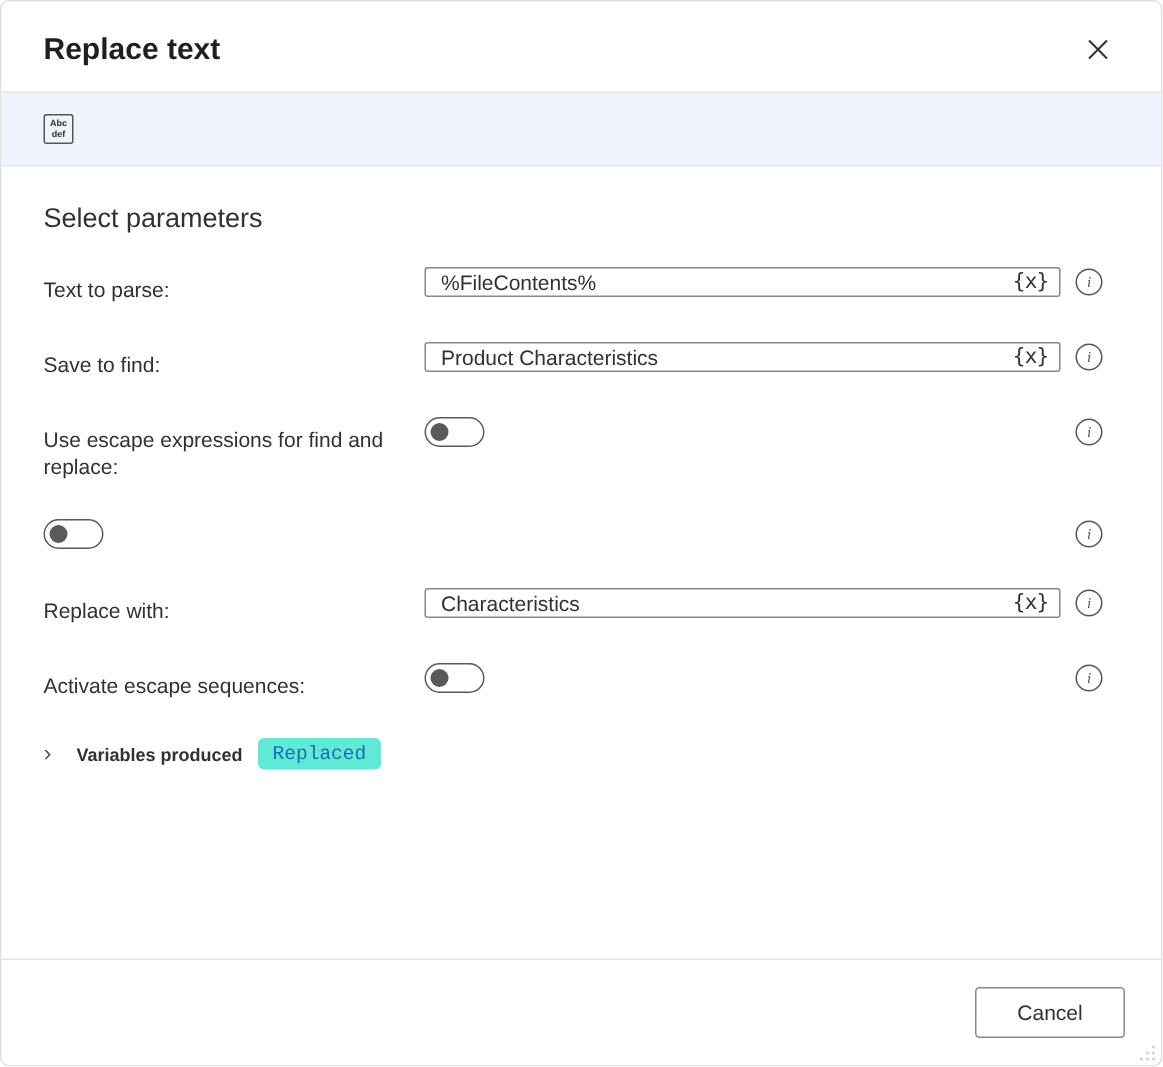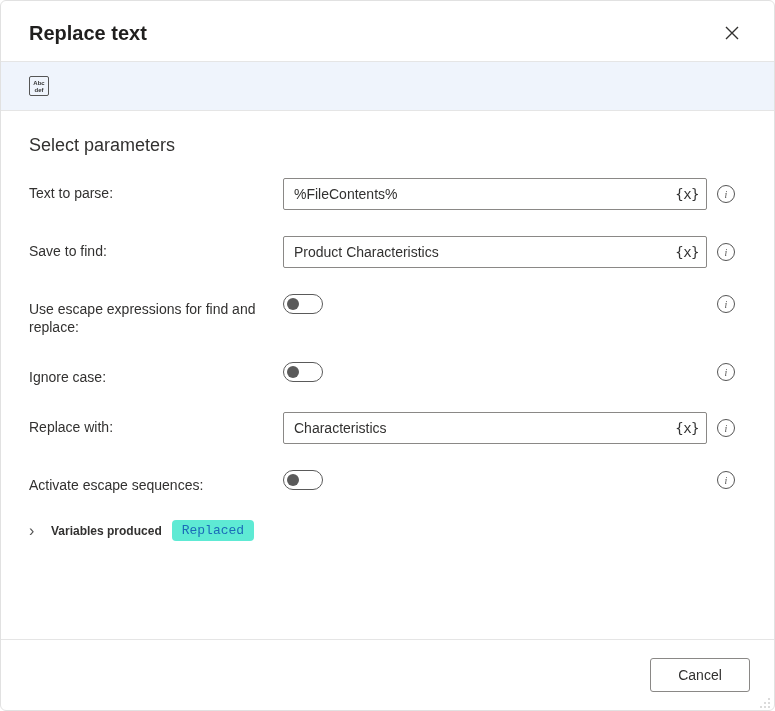--- a/index.html
+++ b/index.html
@@ -12,21 +12,21 @@
   .info-banner { background: #eff4fc; padding: 14px 28px 14px 28px; display: flex; gap: 14px; align-items: flex-start; border-top: 1px solid #e5e5e5; border-bottom: 1px solid #e5e5e5; }
   .banner-icon { flex: 0 0 auto; width: 20px; height: 20px; border: 1px solid #555; border-radius: 2px; display: flex; flex-direction: column; align-items: center; justify-content: center; font-size: 6px; line-height: 7px; font-weight: 600; color: #333; text-align: center; padding-top: 1px; }
   .banner-text { font-size: 14px; line-height: 20px; color: #323130; }
   .banner-text a { color: #0067c0; text-decoration: underline; cursor: pointer; }
   .body { flex: 1; padding: 24px 39px 0 28px; overflow: auto; }
   .section-title { font-size: 18px; font-weight: 400; color: #323130; margin-bottom: 22px; }
   .field-row { display: flex; align-items: flex-start; gap: 12px; margin-bottom: 26px; }
   .field-label { flex: 0 0 242px; font-size: 14px; color: #323130; padding-top: 6px; line-height: 18px; }
   .field-control { flex: 1; display: flex; align-items: center; gap: 10px; }
   .text-input-wrap { flex: 1; position: relative; }
-  .text-input { width: 100%; height: 32px; border: 1px solid #8a8886; border-radius: 2px; padding: 0 32px 0 10px; font-size: 14px; color: #323130; font-family: inherit; }
+  .text-input { width: 100%; height: 20px; border: 1px solid #8a8886; border-radius: 2px; padding: 0 32px 0 10px; font-size: 14px; color: #323130; font-family: inherit; }
   .var-icon { position: absolute; right: 8px; top: 50%; transform: translateY(-50%); font-size: 14px; color: #333; cursor: pointer; font-family: monospace; letter-spacing: -0.5px;}
   .info-icon { flex: 0 0 auto; width: 18px; height: 18px; border: 1.3px solid #555; border-radius: 50%; display: flex; align-items: center; justify-content: center; font-size: 10px; font-family: Georgia, serif; font-style: italic; color: #555; cursor: pointer; }
   .toggle { width: 40px; height: 20px; border: 1px solid #5a5a5a; border-radius: 10px; background: #fff; position: relative; cursor: pointer; }
   .toggle .thumb { position: absolute; left: 3px; top: 3px; width: 12px; height: 12px; background: #5a5a5a; border-radius: 50%; }
   .toggle-wrap { flex: 1; display: flex; align-items: center; }
   .vars-row { display: flex; align-items: center; gap: 10px; margin-top: 10px; }
   .chev { width: 12px; display:inline-block; color:#555; }
   .vars-label { font-size: 12px; font-weight: 700; cursor: pointer; }
   .pill { background: #5eead4; color: #1a6bb8; border-radius: 4px; padding: 3px 10px; font-size: 13px; font-family: Liberation Mono, monospace; }
   .footer { border-top: 1px solid #e5e5e5; padding: 18px 24px; display: flex; justify-content: flex-end; gap: 12px; margin-top: auto; }
@@ -88,21 +88,20 @@
         <div class="toggle-wrap">
           <div class="toggle">
               <div class="thumb"></div>
             </div>
         </div>
         <div class="info-icon">i</div>
       </div>
     </div>
 
     <div class="field-row">
-      <div class="field-label">Ignore case:</div>
       <div class="field-control">
         <div class="toggle-wrap">
           <div class="toggle">
               <div class="thumb"></div>
             </div>
         </div>
         <div class="info-icon">i</div>
       </div>
     </div>
 

